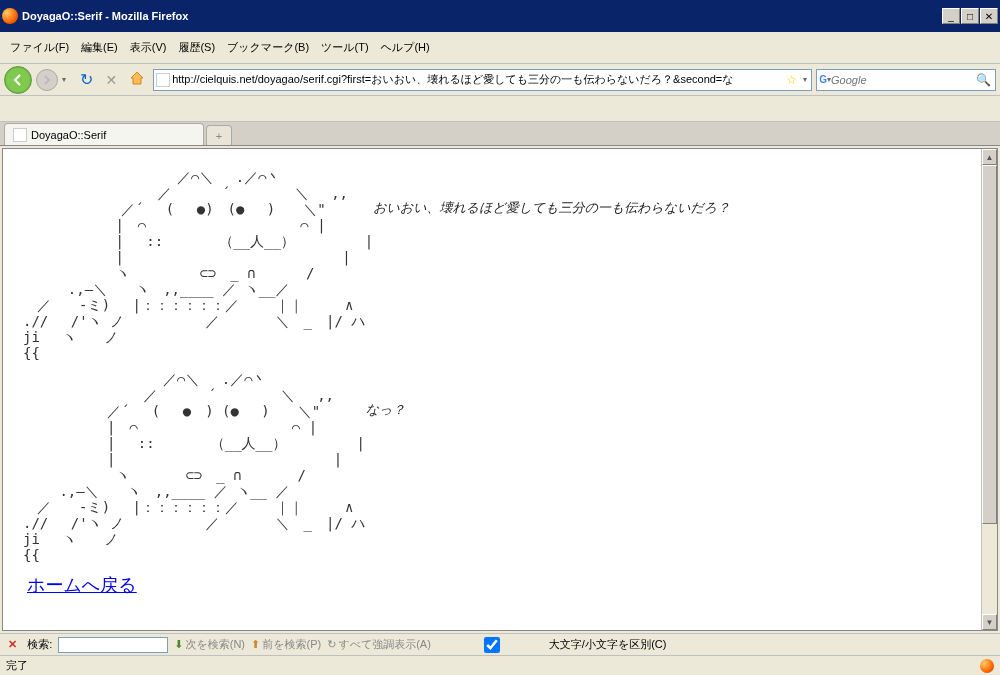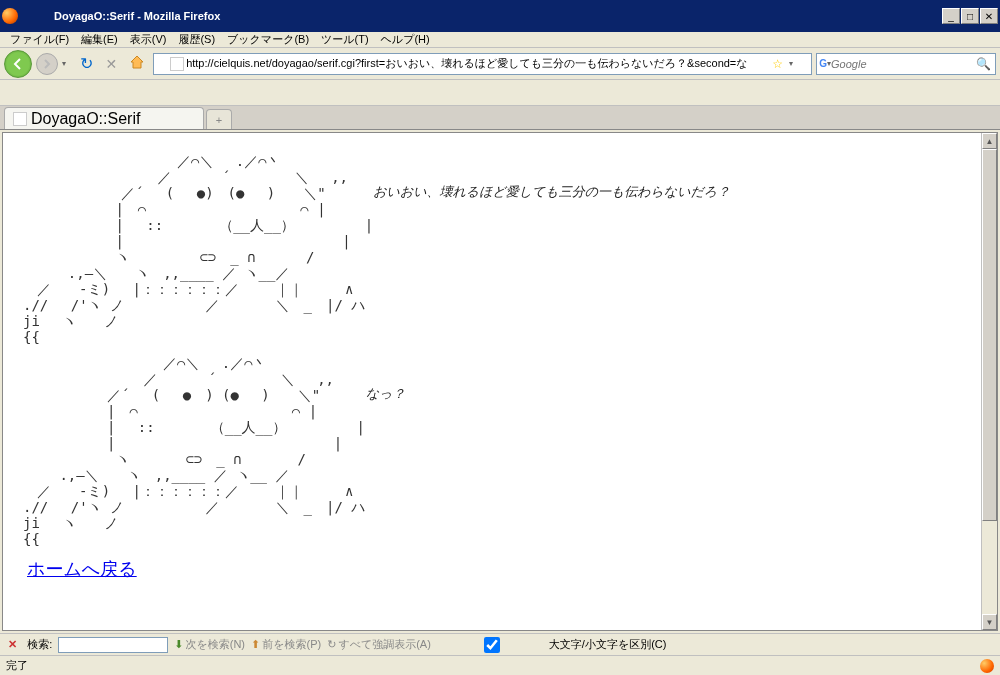--- a/index.html
+++ b/index.html
@@ -14,21 +14,20 @@
   flex-direction: column;
 }
 .titlebar {
   background: linear-gradient(to bottom, #0a246a 0%, #3a6ea5 5%, #0a246a 100%);
   background: #0a246a;
   color: #fff;
   height: 28px;
   display: flex;
   align-items: center;
   padding: 16px 2px;
-  gap: 32px;
 }
 .titlebar-icon {
   width: 16px; height: 16px;
   margin-right: 4px;
   background: radial-gradient(circle at 30% 30%, #ffcc66, #ff6600 60%, #993300);
   border-radius: 50%;
   display: inline-block;
 }
 .titlebar-text { flex: 1; font-weight: bold; font-size: 11px; }
 .win-buttons { display: flex; gap: 1px; }
@@ -37,21 +36,21 @@
   background: #d4d0c8;
   border: 1px solid #fff;
   border-right-color: #808080;
   border-bottom-color: #808080;
   font-size: 10px;
   display: flex; align-items: center; justify-content: center;
   color: #000;
 }
 .menubar {
   background: #ece9d8;
-  height: 16px;
+  height: 32px;
   display: flex;
   align-items: center;
   padding: 0 4px;
   border-bottom: 1px solid #c0c0c0;
 }
 .menu-item { padding: 2px 6px; font-size: 11px; }
 .navbar {
   height: 32px;
   background: #ece9d8;
   display: flex;
@@ -82,21 +81,21 @@
 .nav-reload { color: #0066cc; font-size: 16px; padding: 0 4px; }
 .nav-stop { color: #999; font-size: 14px; padding: 0 4px; }
 .nav-home { color: #ffaa33; font-size: 16px; padding: 0 4px; }
 .url-bar {
   flex: 1;
   display: flex;
   align-items: center;
   background: #fff;
   border: 1px solid #7f9db9;
   height: 22px;
-  padding: 0 16px;
+  padding: 0 2px;
 }
 .url-bar .page-ico { width: 14px; height: 14px; background: #fff; border: 1px solid #ccc; margin-right: 2px; }
 .url-bar input {
   flex: 1; border: none; outline: none; font-size: 11px;
   font-family: inherit;
 }
 .url-bar .star { color: #ffcc00; font-size: 12px; padding: 0 4px; }
 .url-bar .ddarr { color: #666; font-size: 8px; padding: 0 2px; }
 .search-box {
   width: 180px;
@@ -128,21 +127,21 @@
   border: 1px solid #aaa;
   border-bottom: none;
   border-top-left-radius: 4px;
   border-top-right-radius: 4px;
   height: 22px;
   padding: 0 8px;
   display: flex;
   align-items: center;
   gap: 4px;
   min-width: 200px;
-  font-size: 16px;
+  font-size: 11px;
 }
 .tab .page-ico { width: 14px; height: 14px; background: #fff; border: 1px solid #ccc; }
 .tab-new {
   background: #e8e5d8;
   border: 1px solid #aaa;
   border-bottom: none;
   border-top-left-radius: 4px;
   border-top-right-radius: 4px;
   height: 20px;
   width: 26px;

